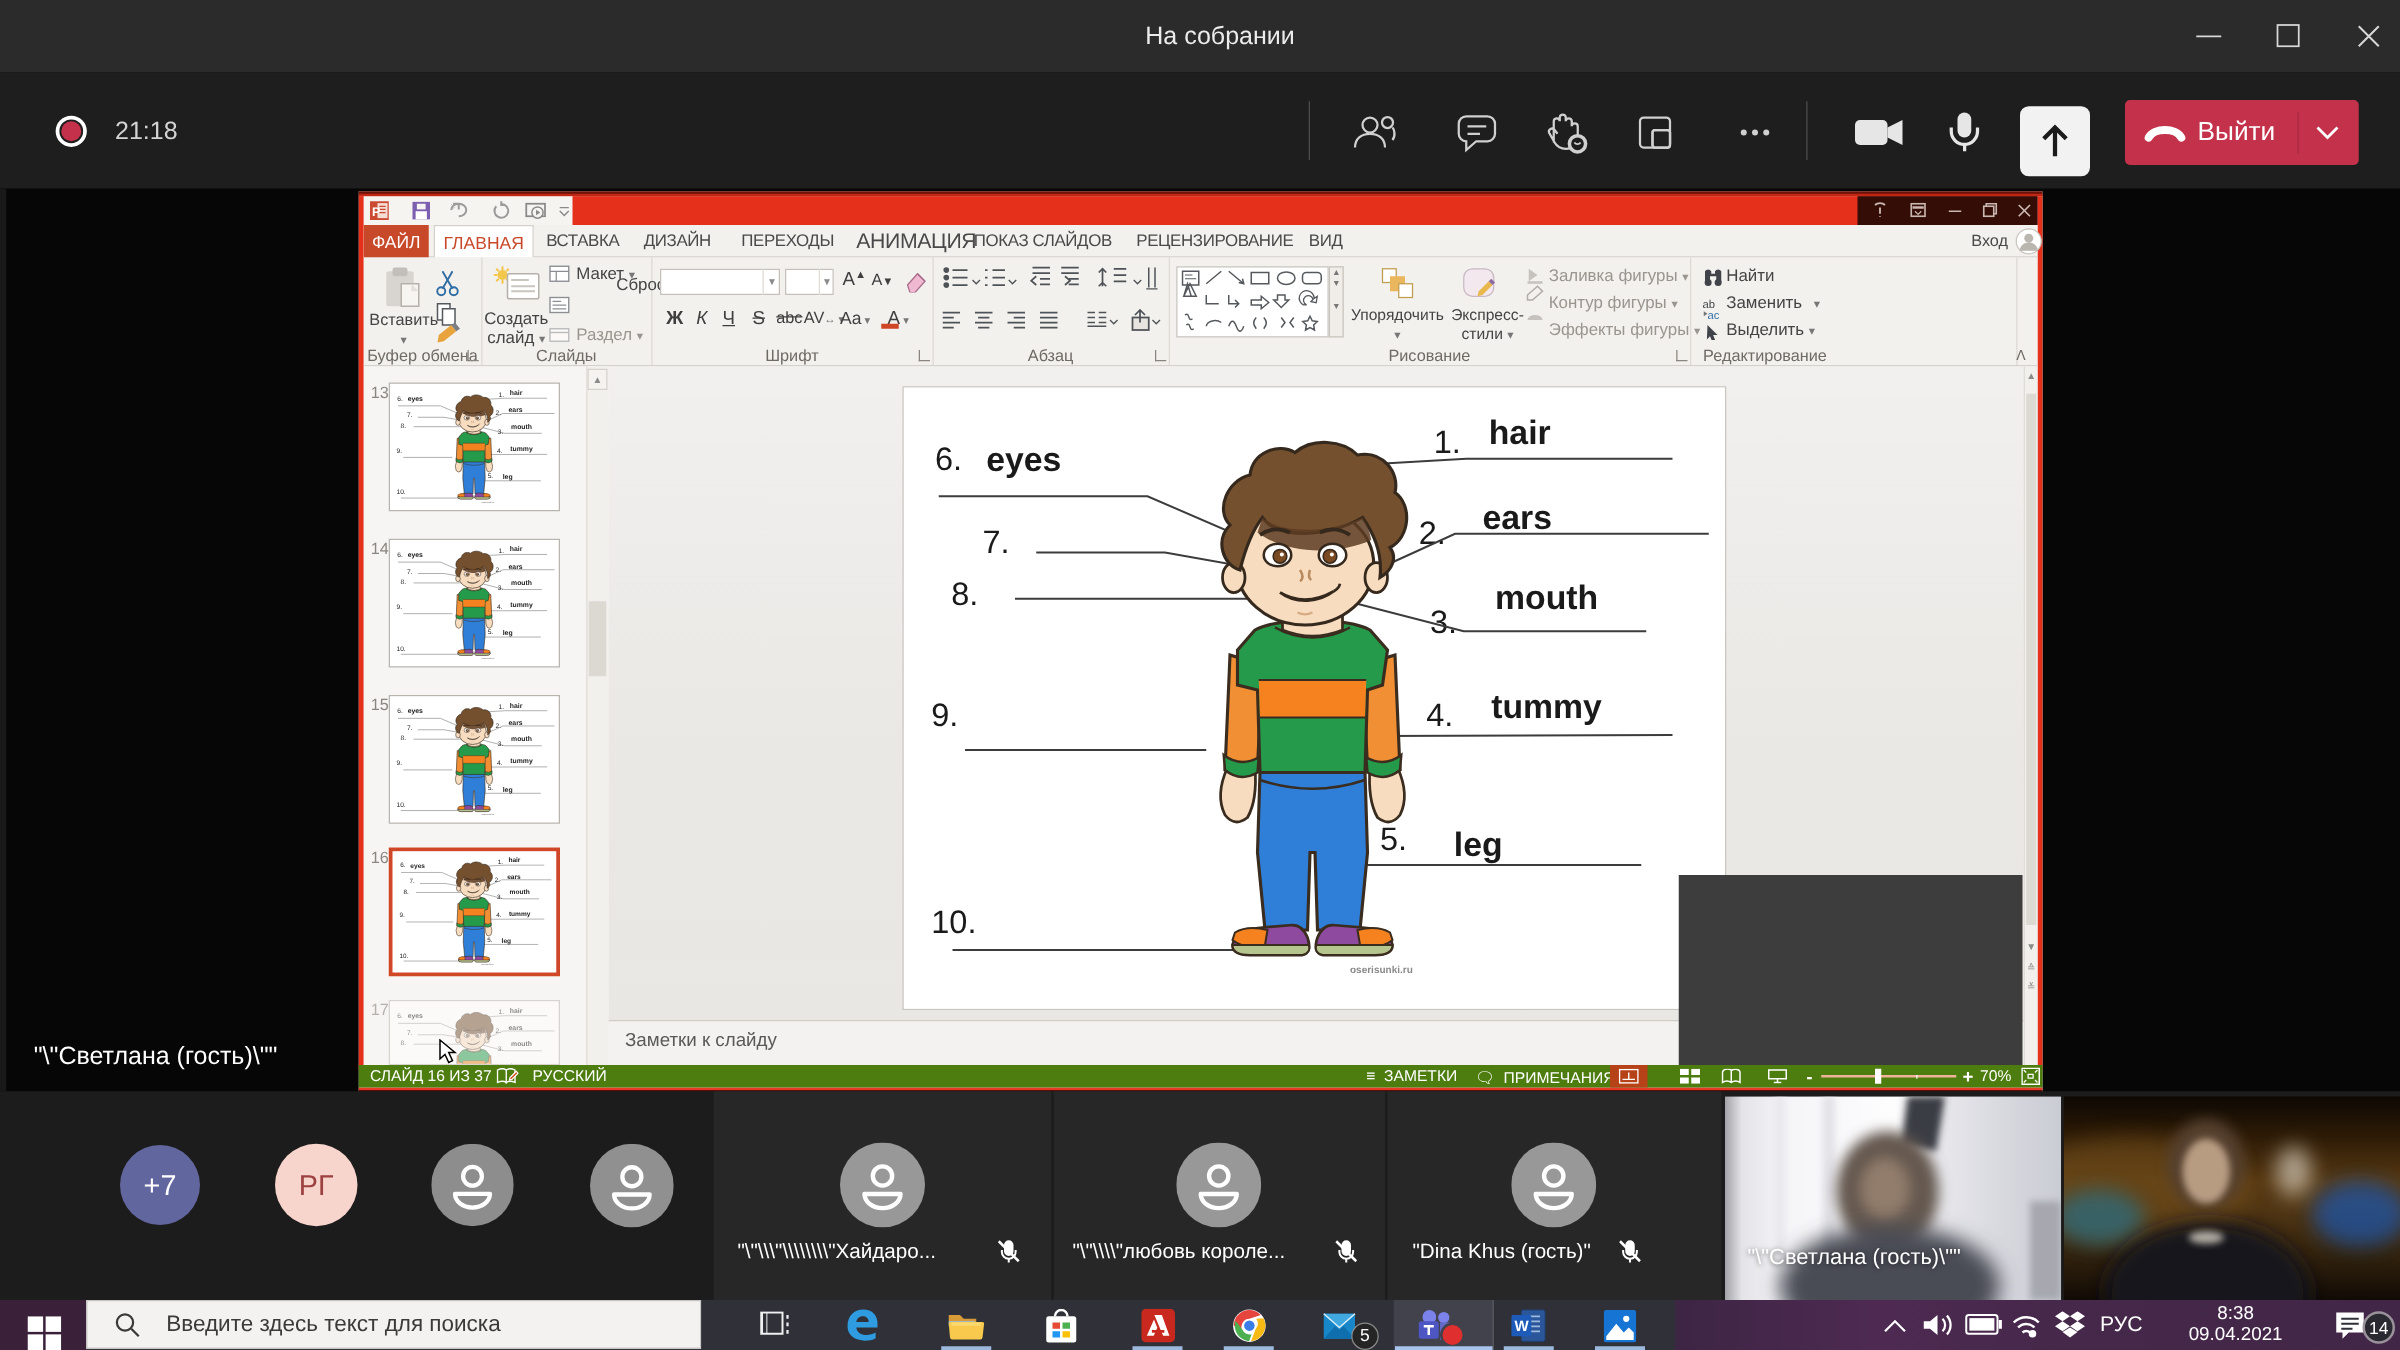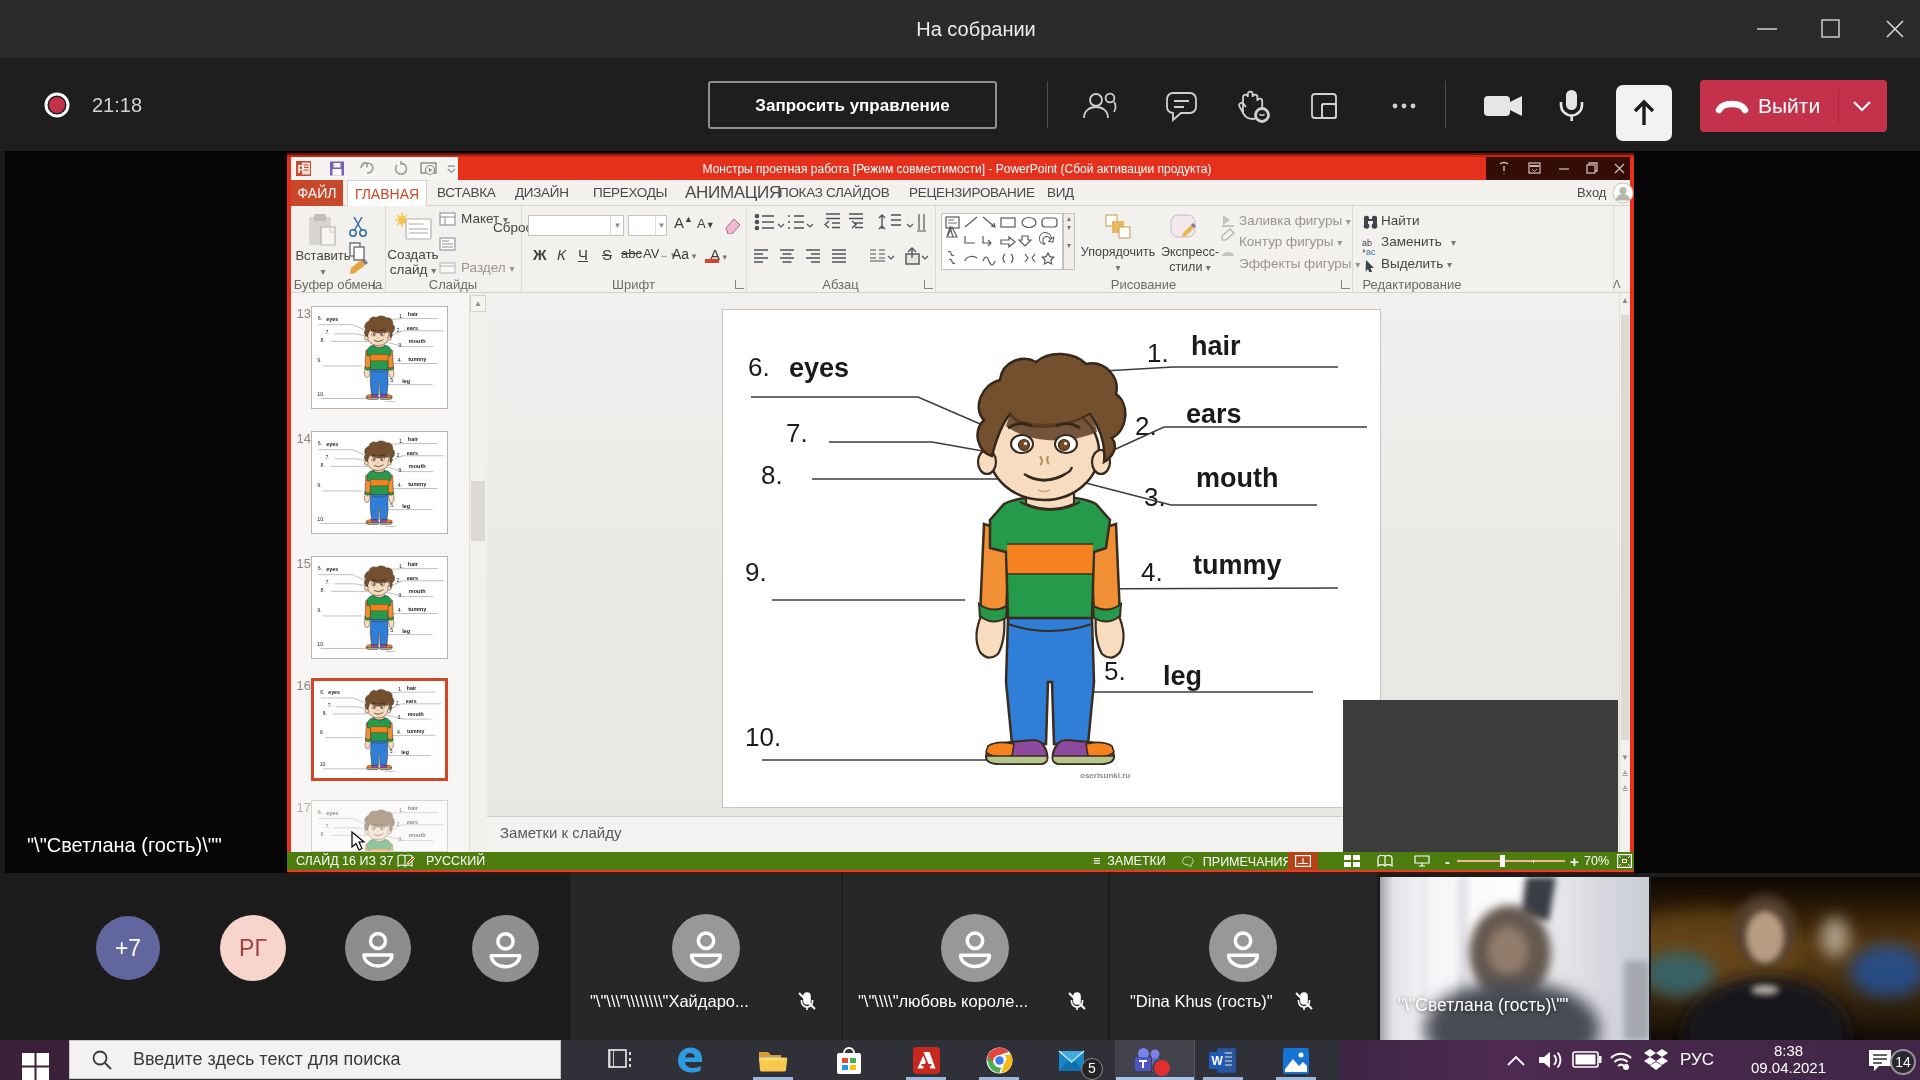--- a/index.html
+++ b/index.html
@@ -47,21 +47,20 @@
     </svg>
   </div>
   <div id="toolbar" class="abs">
 
     <svg class="abs" style="left:42px;top:32px;width:30px;height:30px" viewBox="0 0 30 30">
       <circle cx="15" cy="15" r="11" fill="none" stroke="#ffffff" stroke-width="3"></circle>
       <circle cx="15" cy="15" r="8" fill="#c4314b"></circle>
     </svg>
     <div class="abs" style="left:92px;top:32px;height:30px;line-height:30px;color:#d4d4d4;font-size:20px;">21:18</div>
 
-    <div class="abs" style="left:708px;top:23px;width:289px;height:48px;border:2px solid #8f8f8f;border-radius:3px;color:#fff;font-size:17px;font-weight:700;text-align:center;line-height:45px;">Запросить управление</div>
     <div class="abs" style="left:1047px;top:23px;width:1px;height:47px;background:#4d4d4d;"></div>
 
     <svg class="abs" style="left:1070px;top:30px;width:350px;height:36px" viewBox="0 0 350 36">
       <g stroke="#d0d0d0" stroke-width="1.8" fill="none">
 
         <circle cx="26" cy="12" r="6"></circle>
         <path d="M14 30 c0-7 5-11 12-11 c7 0 12 4 12 11"></path>
         <circle cx="40" cy="10" r="4.4"></circle>
         <path d="M44 24 c3-4 1-9 0-10"></path>
 
@@ -140,21 +139,20 @@
         <rect x="39.5" y="11" width="9" height="6.5" fill="#fff"></rect>
         <path d="M69 12 a6 5 0 1 1 6 5 m0-10 l-4.5 0 m4.5 0 l0 4.5" stroke="#9b9b9b" stroke-width="1.6" fill="none" transform="translate(-1,-2)"></path>
         <path d="M85 8 l3 3 -3 3" stroke="#b0b0b0" stroke-width="1" fill="none" transform="translate(0,-1) scale(0.8)"></path>
         <path d="M104 7 a5.5 5.5 0 1 0 4 -1.8 m0-2.2 v3 h3" stroke="#9b9b9b" stroke-width="1.6" fill="none"></path>
         <rect x="128" y="5" width="15" height="10" fill="none" stroke="#8a8a8a" stroke-width="1.4"></rect>
         <circle cx="137" cy="12" r="4.5" fill="#f6f4f1" stroke="#8a8a8a" stroke-width="1.2"></circle>
         <path d="M135.8 9.8 l3.5 2.2 -3.5 2.2 z" fill="#8a8a8a"></path>
         <path d="M155 8 h8 M155 11 l4 4 4-4" stroke="#8a8a8a" stroke-width="1.3" fill="none" transform="scale(0.9) translate(17,1)"></path>
       </g>
     </svg>
-    <div class="abs" style="left:320px;top:6px;width:700px;height:20px;line-height:20px;color:#fff;font-size:12px;text-align:center;white-space:nowrap;">Монстры проетная работа [Режим совместимости] - PowerPoint (Сбой активации продукта)</div>
     <svg class="abs" style="left:1199px;top:4px;width:144px;height:23px" viewBox="0 0 144 23">
       <g stroke="#cbb7b1" stroke-width="1.3" fill="none">
         <path d="M14 7 c2-2 6-2 8 0 m-4 2 v5 m0 2 v.5" stroke-width="1.5"></path>
         <rect x="43" y="6" width="11" height="10"></rect>
         <path d="M44 9 h9" stroke-width="2"></path>
         <path d="M46 12 l2.5 2.5 2.5-2.5" stroke-width="1"></path>
         <path d="M73 12 h10"></path>
         <rect x="101" y="8" width="8" height="8"></rect>
         <path d="M103 8 v-2 h8 v8 h-2"></path>
         <path d="M129 7 l9 9 m0-9 l-9 9" stroke-width="1.4"></path>

